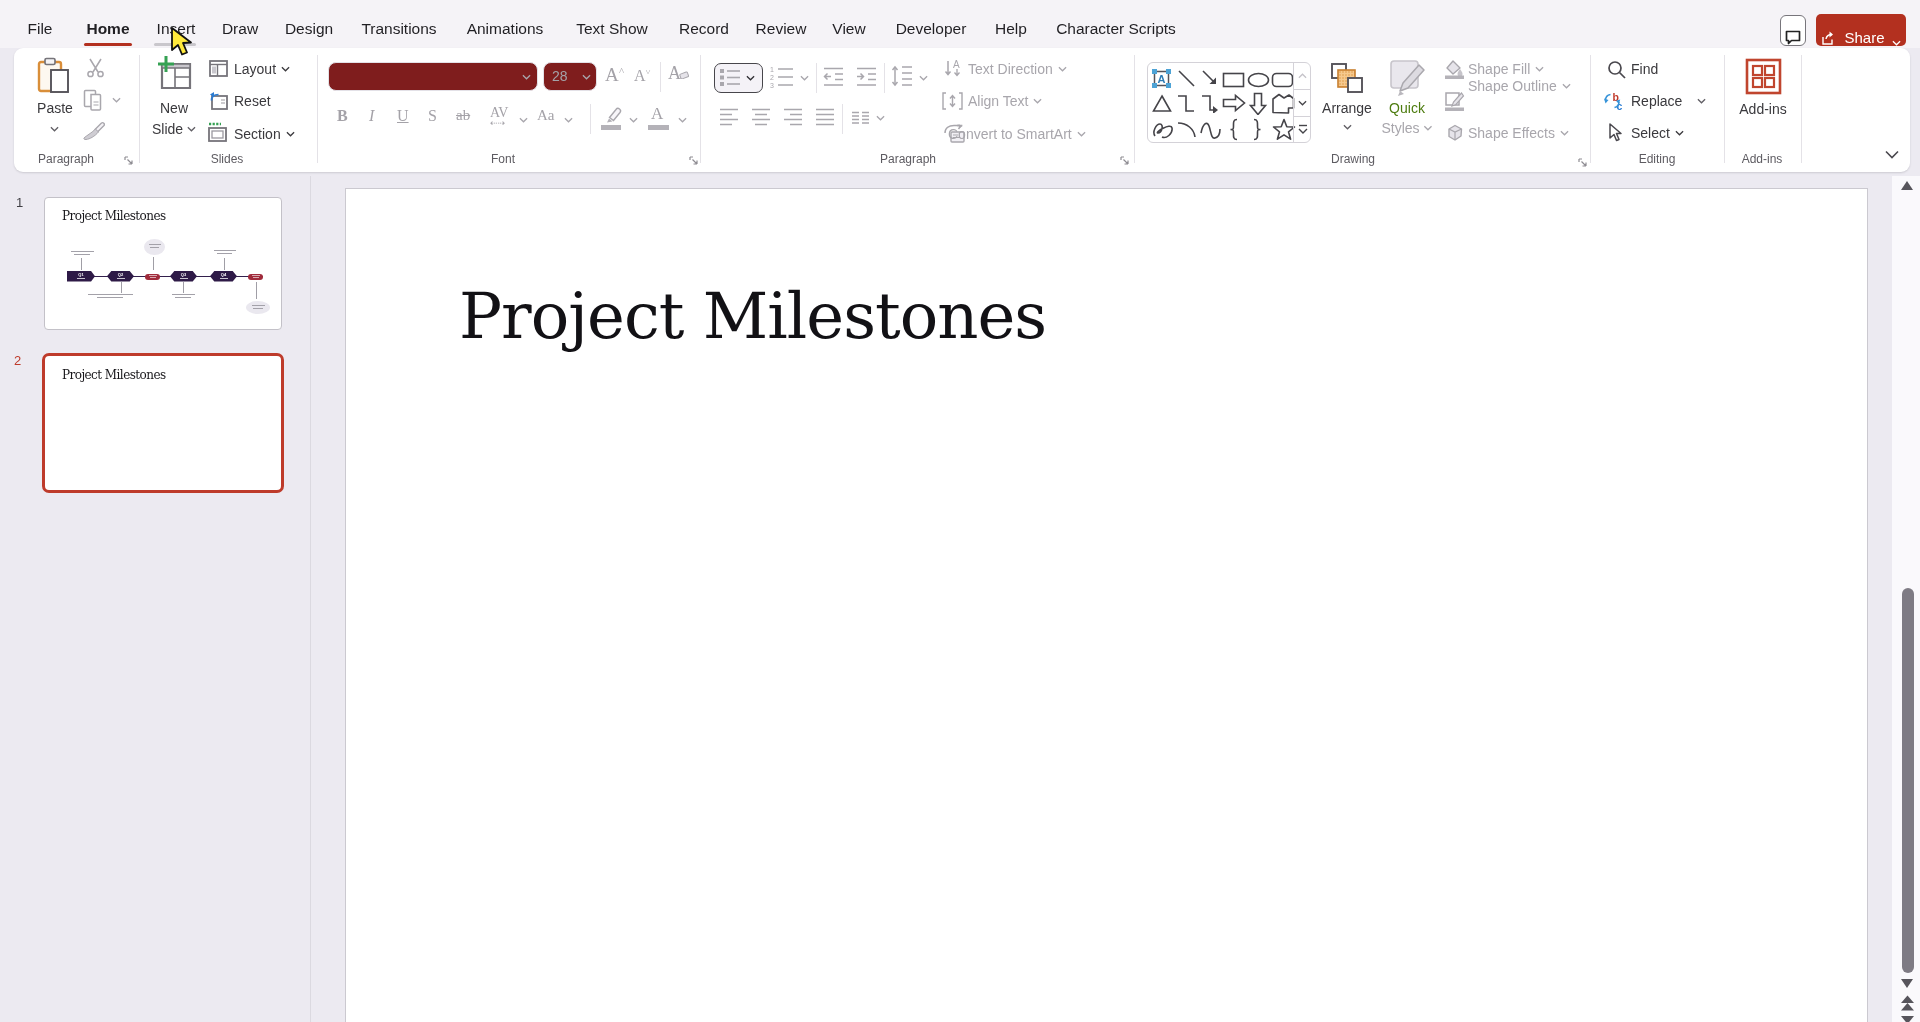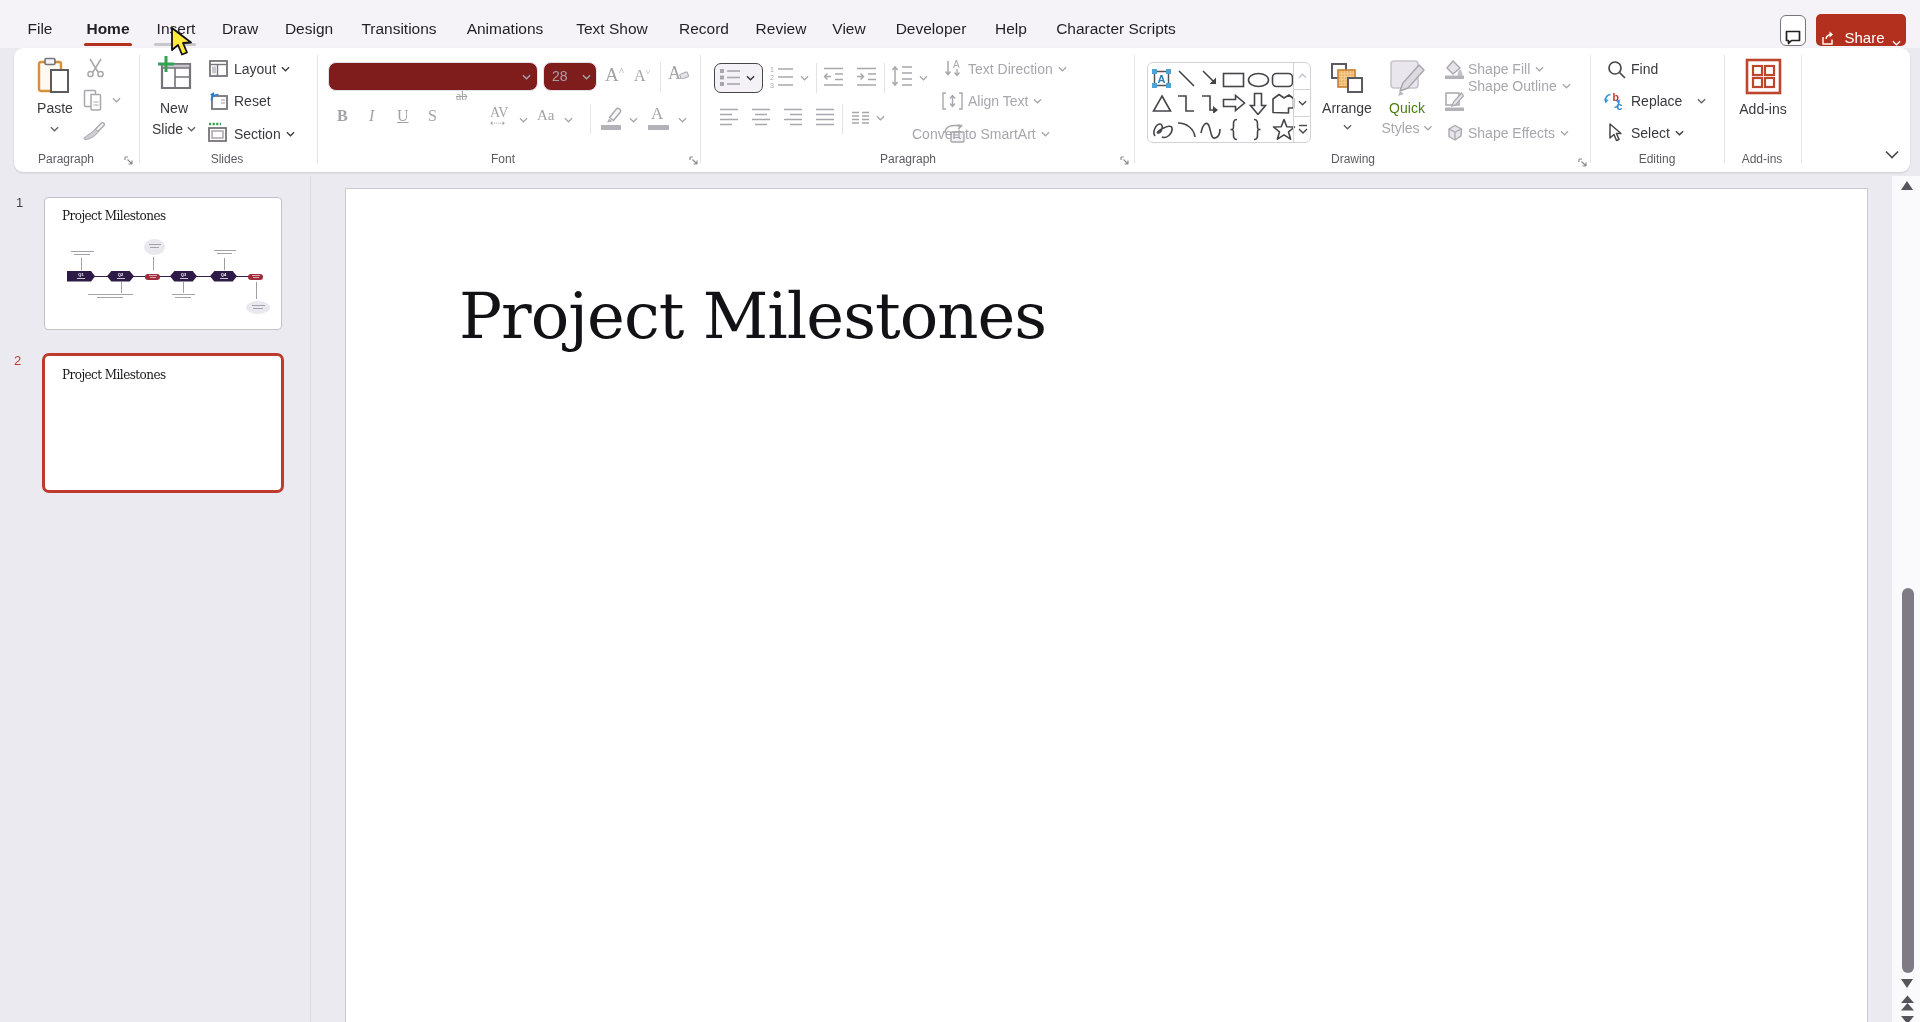--- a/index.html
+++ b/index.html
@@ -240,21 +240,21 @@
     <div class="glyph" style="left:634px;top:67px;font-size:16px"><span>A</span><sup style="font-size:9px">˅</sup></div>
     <div class="vdiv row" style="left:660px;top:62px"></div>
     <div class="glyph" style="left:668px;top:63px;font-size:18px"><span>A</span><svg width="10" height="9" viewBox="0 0 10 9" style="margin-left:-2px">
           <rect x="1" y="3" width="8" height="5" rx="1" transform="rotate(-20 5 5)" fill="#E5E3E9" stroke="#A9A7AD"></rect>
         </svg></div>
 
     <div class="glyph" style="left:337px;top:107px;font-weight:700">B</div>
     <div class="glyph" style="left:369px;top:107px;font-style:italic">I</div>
     <div class="glyph" style="left:397px;top:107px;text-decoration:underline">U</div>
     <div class="glyph" style="left:428px;top:107px">S</div>
-    <div class="glyph" style="left:456px;top:89px;text-decoration:line-through;font-size:12px">ab</div>
+    <div class="glyph" style="left:456px;top:107px;text-decoration:line-through;font-size:15px">ab</div>
     <div class="glyph" style="left:490px;top:105px;font-size:14px;letter-spacing:0">
       <span>AV</span>
       <div style="font-size:9px;margin-top:-3px;color:#A4A2A8">⇠⇢</div>
     </div>
     <svg class="chev abschev dis" style="left:519px;top:117px" viewBox="0 0 10 6">
         <path d="M1 1l4 4 4-4"></path>
       </svg>
     <div class="glyph" style="left:537px;top:107px;font-size:15px">Aa</div>
     <svg class="chev abschev dis" style="left:564px;top:117px" viewBox="0 0 10 6">
         <path d="M1 1l4 4 4-4"></path>
@@ -390,21 +390,21 @@
       </div>
     </div>
     <div>
       <svg style="position:absolute;left:943px;top:124px" width="22" height="19" viewBox="0 0 22 19">
         <path d="M2 9C2 4 6 1.5 11 1.5l6 0" fill="none" stroke="#A9A7AD" stroke-width="1.5"></path>
         <path d="M14 1.5l4-0 0 0-2.5 3.5" fill="none" stroke="#A9A7AD" stroke-width="1.5"></path>
         <path d="M15.5 0.5L20 1.8l-3.8 2.8z" fill="#A9A7AD"></path>
         <rect x="8" y="8" width="13" height="10" rx="1" fill="#F2F0F5" stroke="#A9A7AD" stroke-width="1.4"></rect>
         <path d="M10 11h5M10 13.5h7" stroke="#A9A7AD" stroke-width="1.1"></path>
       </svg>
-      <div class="btntext dis" style="left:912px;top:126px">
+      <div class="btntext dis" style="left:948px;top:126px">
         <span>Convert to SmartArt</span>
         <svg class="chev" viewBox="0 0 10 6">
             <path d="M1 1l4 4 4-4"></path>
           </svg>
       </div>
     </div>
     <div class="grouplabel" style="left:908px">Paragraph</div>
     <svg class="launcher" style="left:1120px;top:156px" viewBox="0 0 10 10">
       <path d="M1 1v3M1 1h3M3.5 3.5L8 8M8 8V4.5M8 8H4.5" stroke="currentColor" stroke-width="1.2" fill="none"></path>
     </svg>

